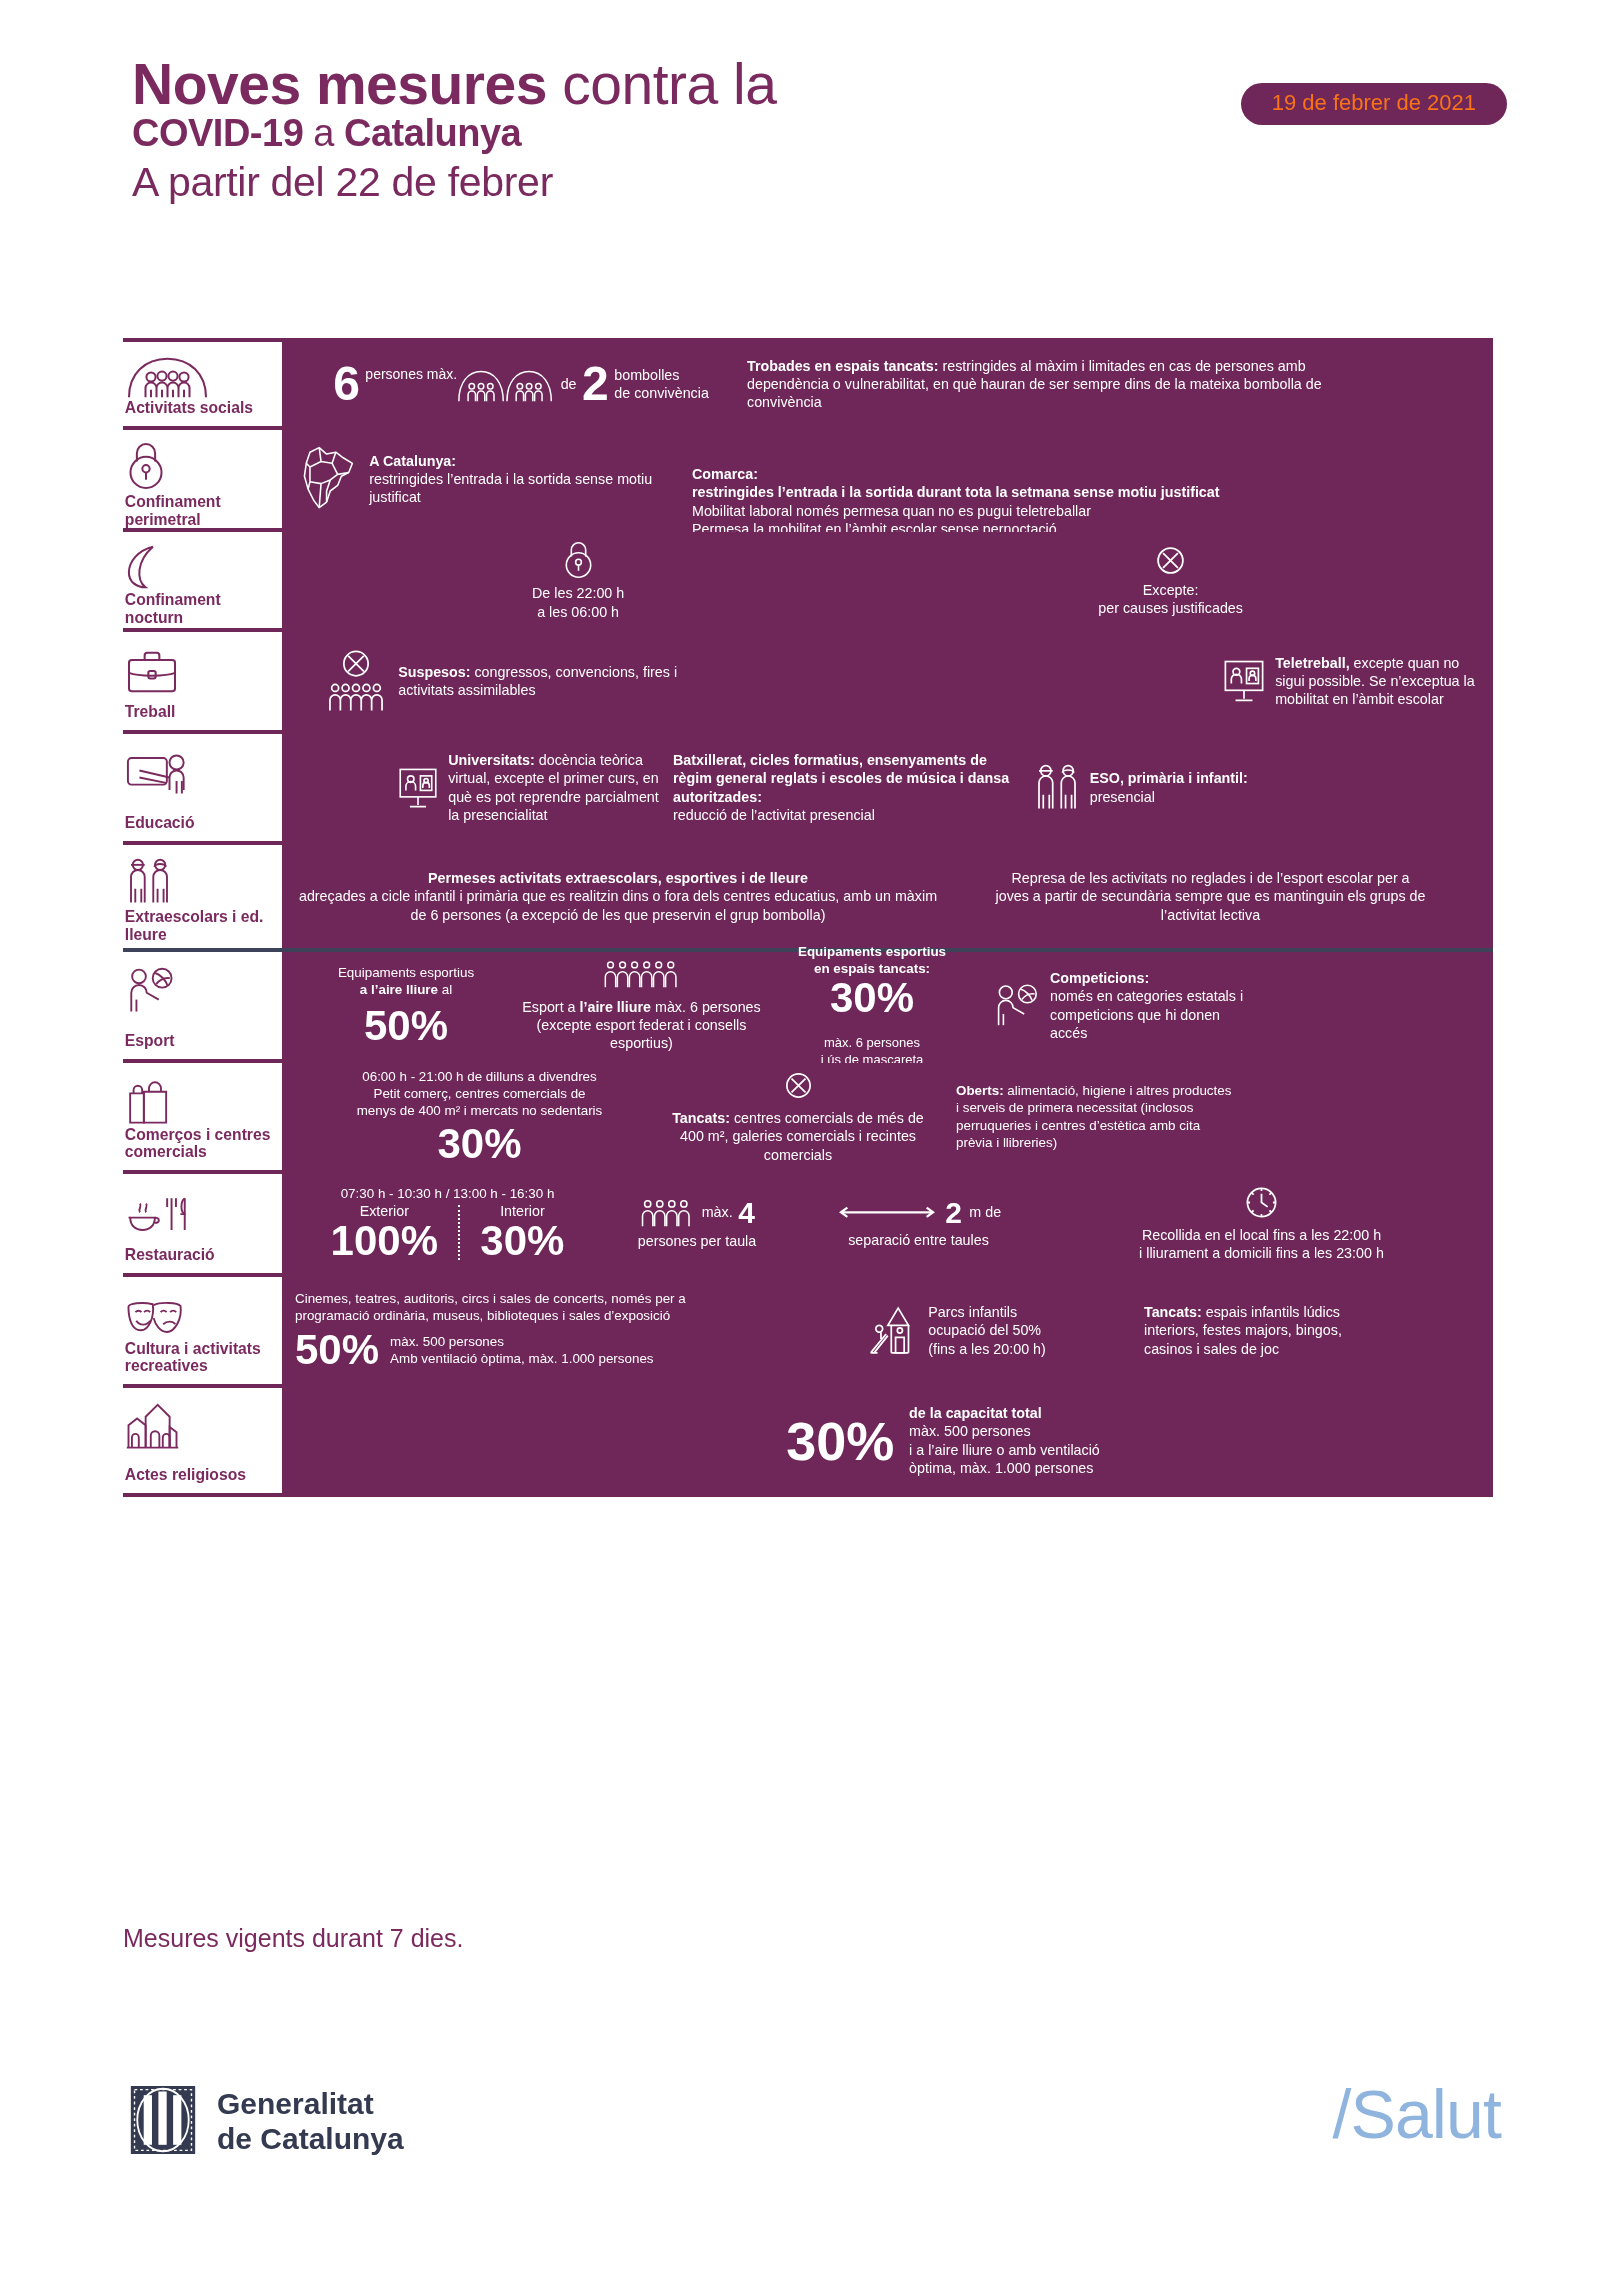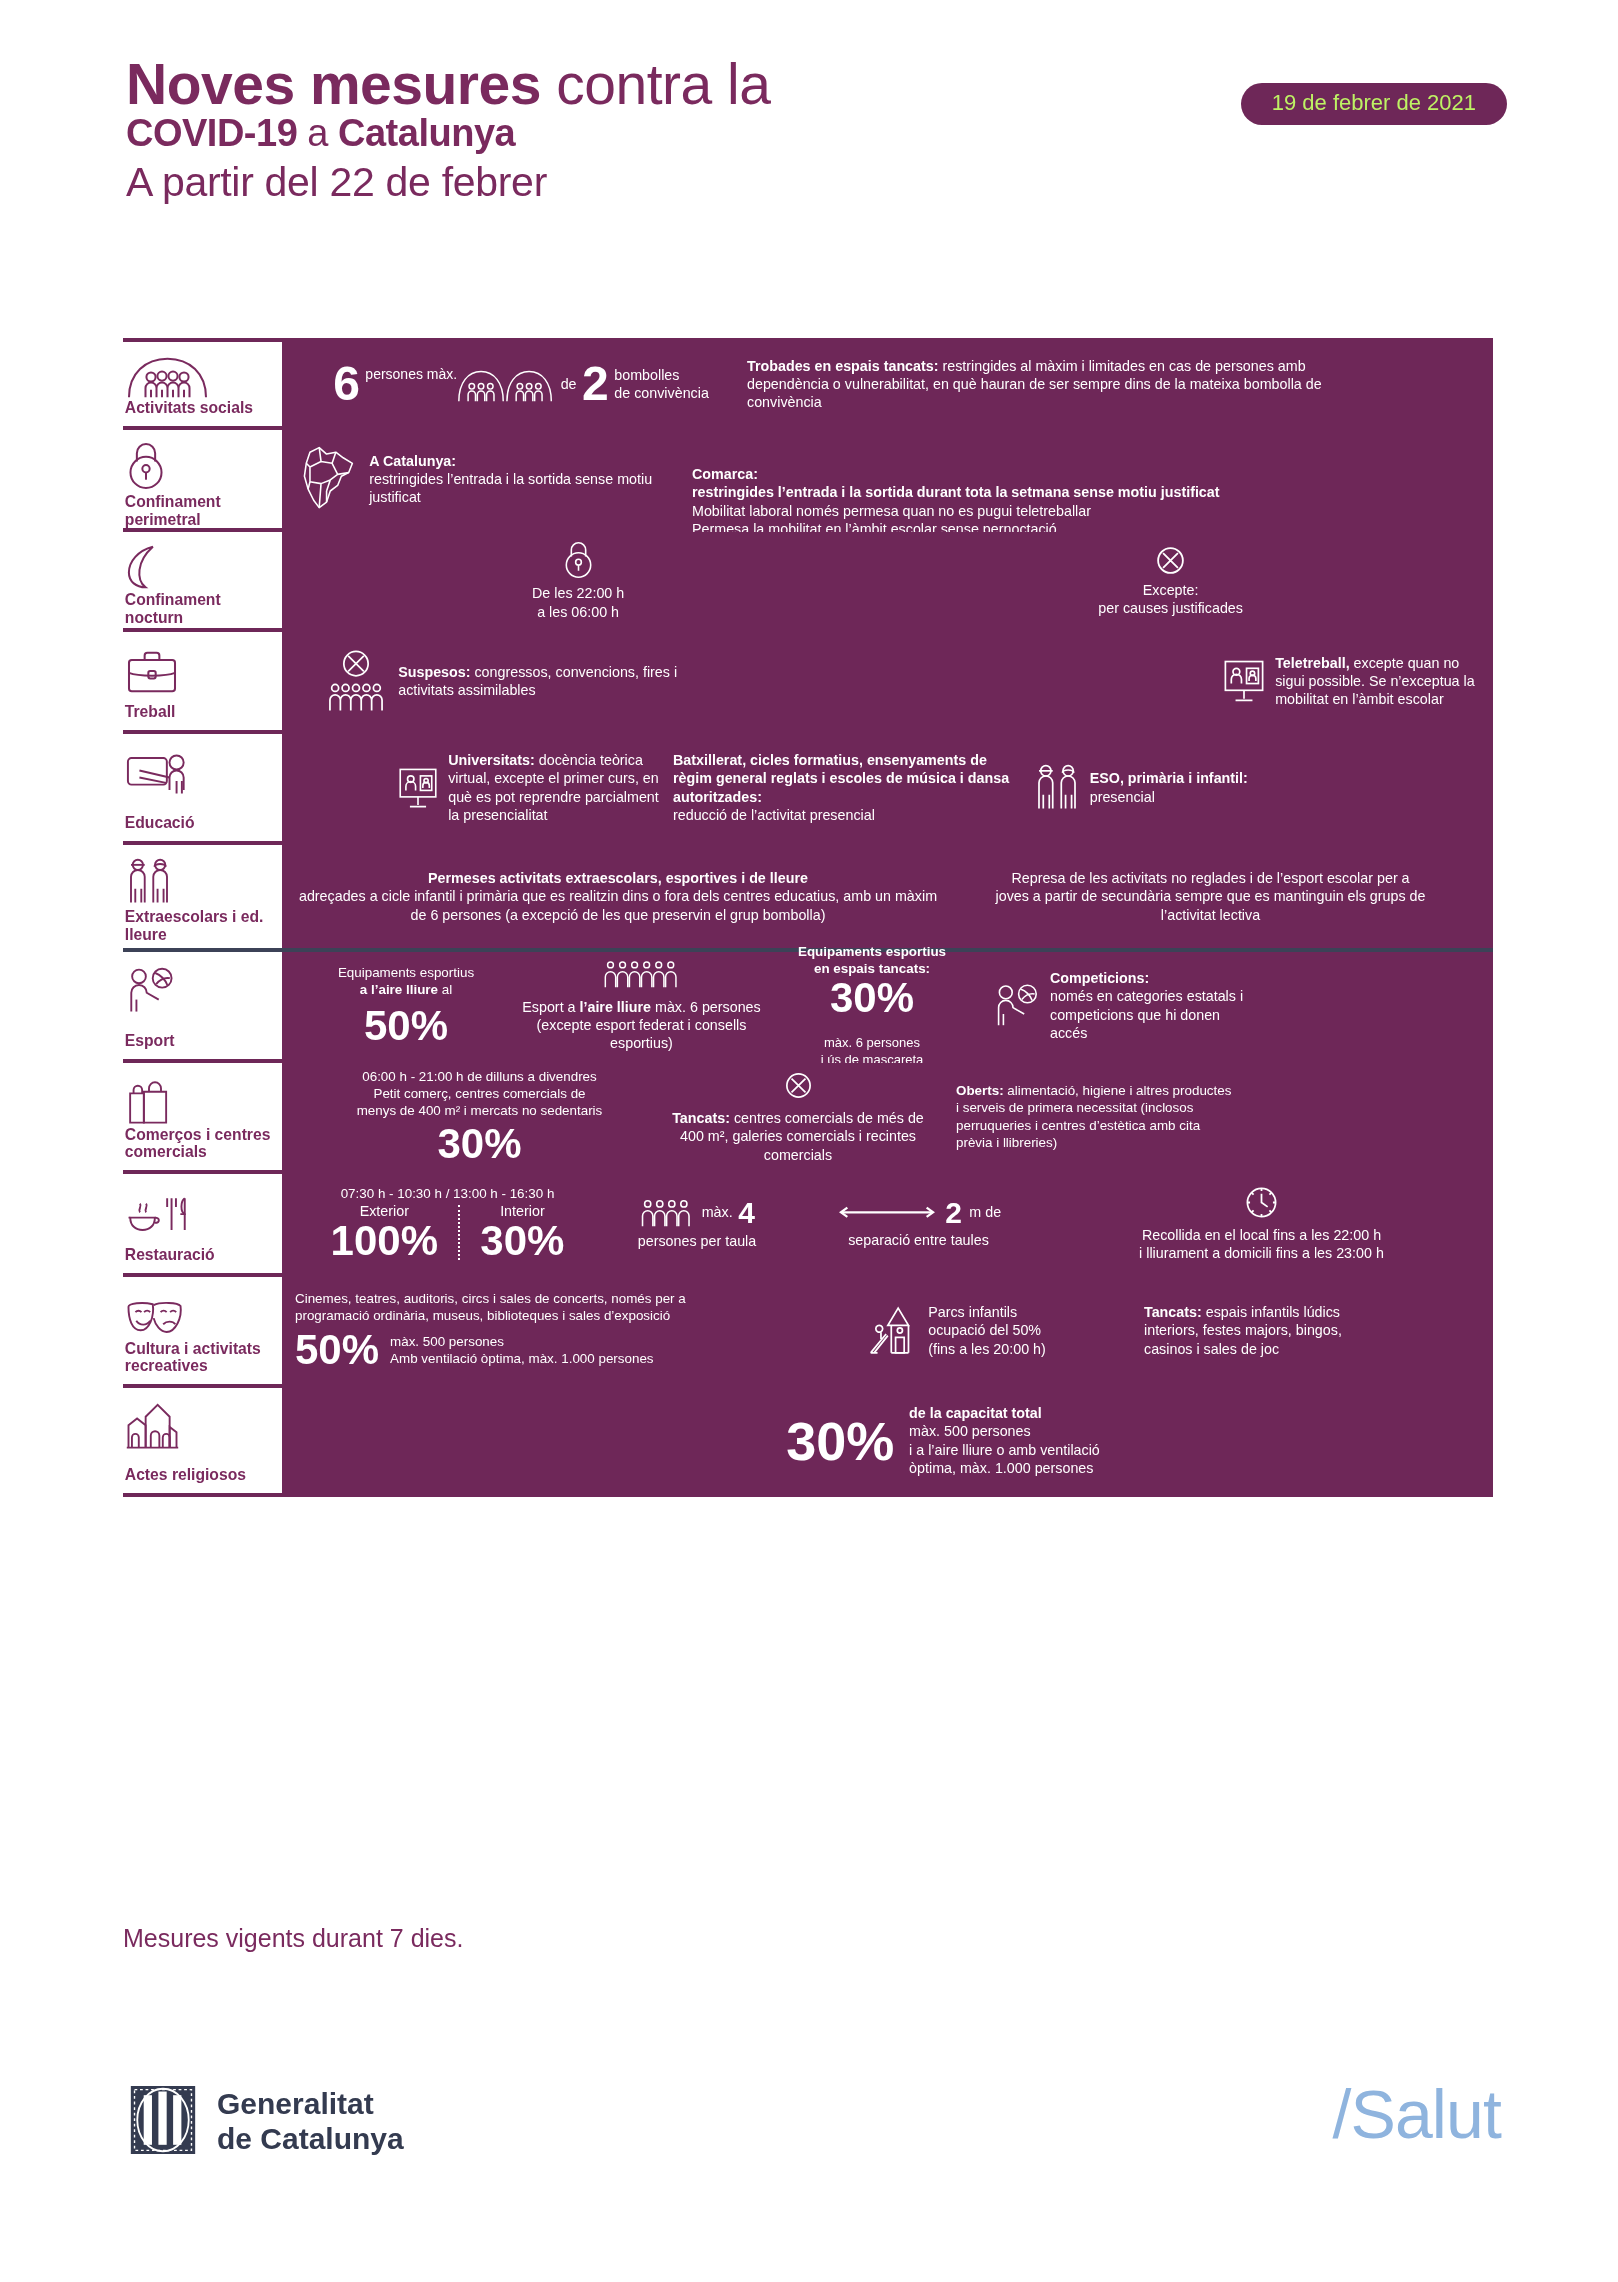--- a/index.html
+++ b/index.html
@@ -7,30 +7,30 @@
   body {
     background: #ffffff;
     font-family: "Liberation Sans", sans-serif;
     color: #6E2758;
     position: relative;
     overflow: hidden;
   }
   .page { position: relative; width: 1619px; height: 2282px; }
 
   
-  .header { position: absolute; left: 126px; top: 55px; width: 1384px; }
+  .header { position: absolute; left: 132px; top: 55px; width: 1384px; }
   .title-line1 { font-size: 57px; line-height: 1.02; color: #7A2A5E; font-weight: 400; letter-spacing: -0.5px; }
   .title-line1 .bold { font-weight: 700; }
   .title-line2 { font-size: 38px; line-height: 1.06; color: #7A2A5E; font-weight: 700; letter-spacing: -0.5px; }
   .title-line2 .reg { font-weight: 400; }
   .subtitle { font-size: 41px; line-height: 1.25; color: #7A2A5E; font-weight: 400; margin-top: 3.7px; letter-spacing: -0.3px; }
 
   .date-badge {
     position: absolute; right: 112px; top: 83px;
-    background: #6E2758; color: #bef264;
+    background: #6E2758; color: #f97316;
     border-radius: 26px;
     padding: 9.2px 31px 11px 31px;
     font-size: 22px; line-height: 1;
     white-space: nowrap;
   }
 
   
   .table { position: absolute; left: 123px; top: 338px; width: 1370px; }
   .row { display: flex; align-items: stretch; border-bottom: 4.6px solid #6E2758; position: relative; }
   .row:first-child { border-top: 4.6px solid #6E2758; }

